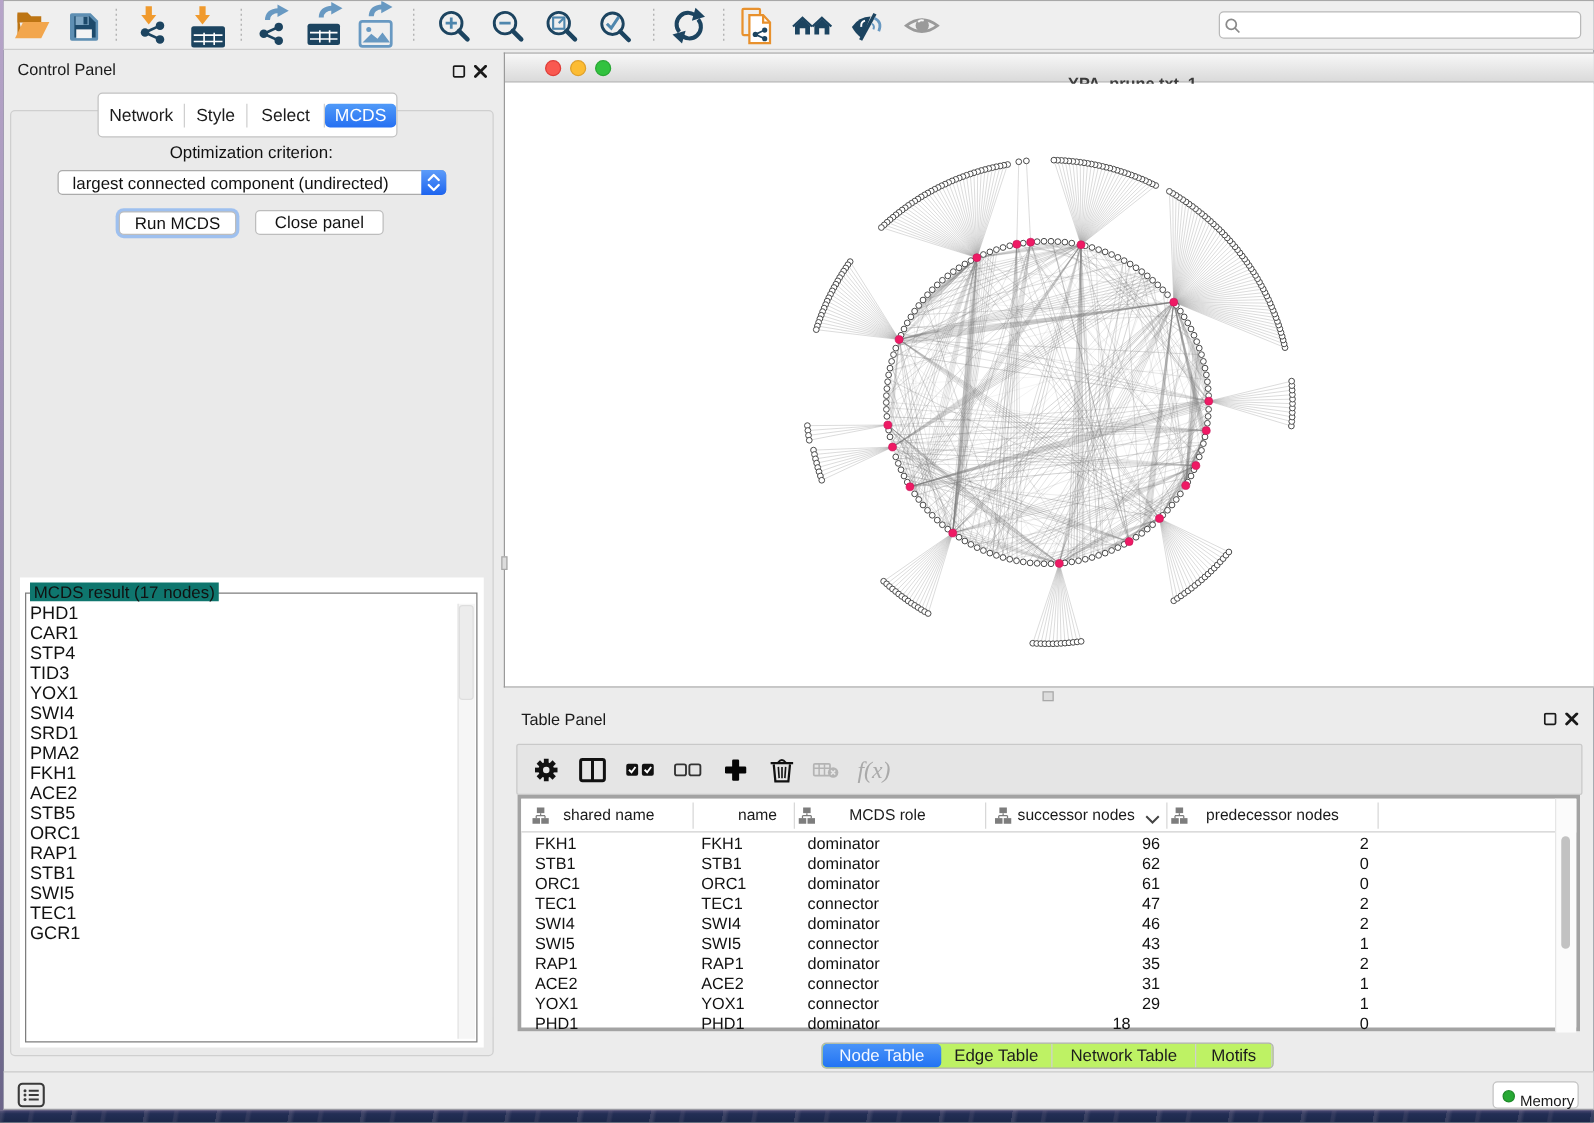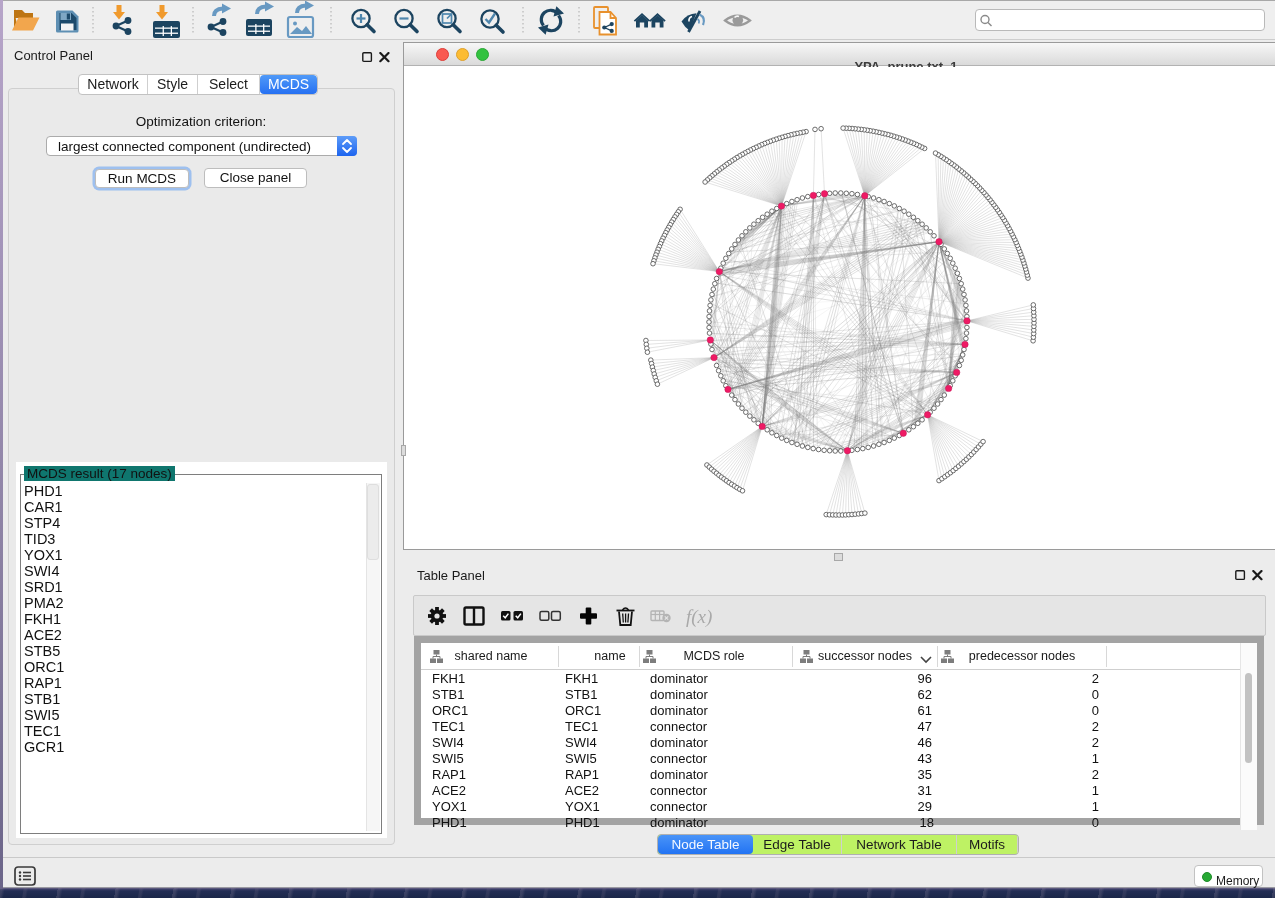--- a/index.html
+++ b/index.html
@@ -11,21 +11,21 @@
     background:
       repeating-linear-gradient(100deg, rgba(150,140,162,.22) 0 2px, rgba(30,42,78,0) 5px 23px, rgba(125,115,140,.18) 24px 26px, rgba(30,42,78,0) 28px 57px),
       linear-gradient(180deg,#777092 0,#3f416a 1px,#232e55 3px,#1b2749 10px); }
   #app { left:3px; top:0; width:1272px; height:888px; background:#ececec; border-top:1px solid #a8a8a8; }
   
   #toolbar { left:3px; top:1px; width:1272px; height:39px; background:#efefef; border-bottom:1px solid #cdcdcd; }
   #search { left:975px; top:9px; width:290px; height:22px; background:#fff; border:1px solid #b9b9b9; border-radius:4px; }
   
   #cp-title { left:14px; top:48px; font-size:13px; color:#1a1a1a; }
   #cp-inner { left:8px; top:88px; width:387px; height:757px; background:#eaeaea; border:1px solid #cfcfcf; border-radius:4px; }
-  #tabs { left:78px; top:74px; height:21px; display:flex; border:1px solid #c2c2c2; border-radius:4px; background:#fff; overflow:hidden; }
+  #tabs { left:78px; top:74px; height:36px; display:flex; border:1px solid #c2c2c2; border-radius:4px; background:#fff; overflow:hidden;align-items:center; }
   #tabs .tab { font-size:14px; color:#1c1c1c; text-align:center; line-height:19px; border-right:1px solid #cfcfcf; }
   #tabs .tab.sel { background:linear-gradient(#509af8,#2670f2); color:#fff; border-right:none; border-radius:4px; }
   #opt-label { left:0px; top:114px; width:402px; text-align:center; font-size:13.5px; color:#111; }
   #dropdown { left:46px; top:136px; width:311px; height:20px; background:#fff; border:1px solid #ababab; border-radius:4px; }
   #dropdown .txt { position:absolute; left:11px; top:2px; font-size:13.5px; color:#111; }
   #dropdown .step { position:absolute; right:-1px; top:-1px; width:20px; height:20px; background:linear-gradient(#5d9cf9,#1d64ef); border-radius:0 4px 4px 0; }
   .btn { background:#fff; border:1px solid #bdbdbd; border-radius:4px; font-size:13.5px; color:#111; text-align:center; line-height:18px; }
   #btn-run { left:95px; top:169px; width:94px; height:19px; box-shadow:0 0 0 2.5px rgba(144,185,240,.85); }
   #btn-close { left:204px; top:168px; width:103px; height:20px; }
   #result-wrap { left:16px; top:462px; width:371px; height:376px; background:#fff; }
@@ -38,21 +38,21 @@
   #net-frame { left:403px; top:42px; width:872px; height:508px; border:1px solid #9a9a9a; border-right:none; background:#fff; }
   #net-title { left:404px; top:43px; width:871px; height:23px; background:linear-gradient(#f7f7f7,#dadada); border-bottom:1px solid #b2b2b2; }
   #net-title-text { left:806px; top:46px; width:200px; text-align:center; font-size:13px; font-weight:bold; color:#3c3c3c;margin-top:13px; }
   #net-canvas { left:404px; top:67px; width:871px; height:482px; background:#fff; }
   
   #split-h { left:834px; top:553px; width:9px; height:8px; background:#dcdcdc; border:1px solid #a8a8a8; }
   #split-v { left:401px; top:445px; width:5px; height:11px; background:#dcdcdc; border:1px solid #a8a8a8; }
   
   #tp-title { left:417px; top:568px; font-size:13px; color:#1a1a1a; }
   #tp-toolbar { left:413px; top:595px; width:853px; height:41px; background:#e5e5e5; border:1px solid #c9c9c9; border-radius:2px; }
-  #tbl { left:414px; top:636px; width:850px; height:189px; background:#fff; border:7px solid #a3a3a3; }
+  #tbl { left:414px; top:636px; width:850px; height:189px; background:#fff; border:3px solid #a3a3a3; }
   #tbl-header { position:absolute; left:0; top:0; width:100%; height:27px; border-bottom:1px solid #cfcfcf; background:#fff; }
   .hdr-div { position:absolute; top:3px; height:21px; width:1px; background:#d8d8d8; }
   .hdr-txt { position:absolute; top:6px; font-size:12.5px; color:#1a1a1a; }
   .row-cell { position:absolute; font-size:13px; color:#111; }
   #tbl-sb { position:absolute; right:0; top:0; width:17px; height:187px; background:#fbfbfb; border-left:1px solid #e6e6e6; }
   #tbl-sb-thumb { position:absolute; left:4px; top:30px; width:7px; height:90px; background:#c2c2c2; border-radius:4px; }
   
   #btabs { left:657px; top:834px; height:21px; display:flex; border:1px solid #b0b0b0; border-radius:4px; background:#bef264; overflow:hidden; }
   #btabs .tab { font-size:13.5px; color:#1c1c1c; text-align:center; line-height:19px; border-right:1px solid #cfcfcf; }
   #btabs .tab.sel { background:linear-gradient(#4a94f8,#2273f3); color:#f4f8ff; border-right:none; border-radius:4px; }
@@ -1337,21 +1337,21 @@
       <div class="row-cell" style="top: 140px; left: 451px; width: 60px; text-align: right;">31</div>
       <div class="row-cell" style="top: 140px; left: 618px; width: 60px; text-align: right;">1</div>
       <div class="row-cell" style="top: 156px; left: 11px;">YOX1</div>
       <div class="row-cell" style="top: 156px; left: 144px;">YOX1</div>
       <div class="row-cell" style="top: 156px; left: 229px;">connector</div>
       <div class="row-cell" style="top: 156px; left: 451px; width: 60px; text-align: right;">29</div>
       <div class="row-cell" style="top: 156px; left: 618px; width: 60px; text-align: right;">1</div>
       <div class="row-cell" style="top: 172px; left: 11px;">PHD1</div>
       <div class="row-cell" style="top: 172px; left: 144px;">PHD1</div>
       <div class="row-cell" style="top: 172px; left: 229px;">dominator</div>
-      <div class="row-cell" style="top: 172px; left: 453px; width: 60px; text-align: right;">18</div>
+      <div class="row-cell" style="top: 172px; left: 473px; width: 60px; text-align: left;">18</div>
       <div class="row-cell" style="top: 172px; left: 618px; width: 60px; text-align: right;">0</div>
     </div>
   <div id="tbl-sb">
       <div id="tbl-sb-thumb"></div>
     </div>
 </div>
 <div class="abs" id="btabs">
   <div class="tab sel" style="width:95px">Node Table</div>
   <div class="tab" style="width:89px">Edge Table</div>
   <div class="tab" style="width:115px">Network Table</div>

